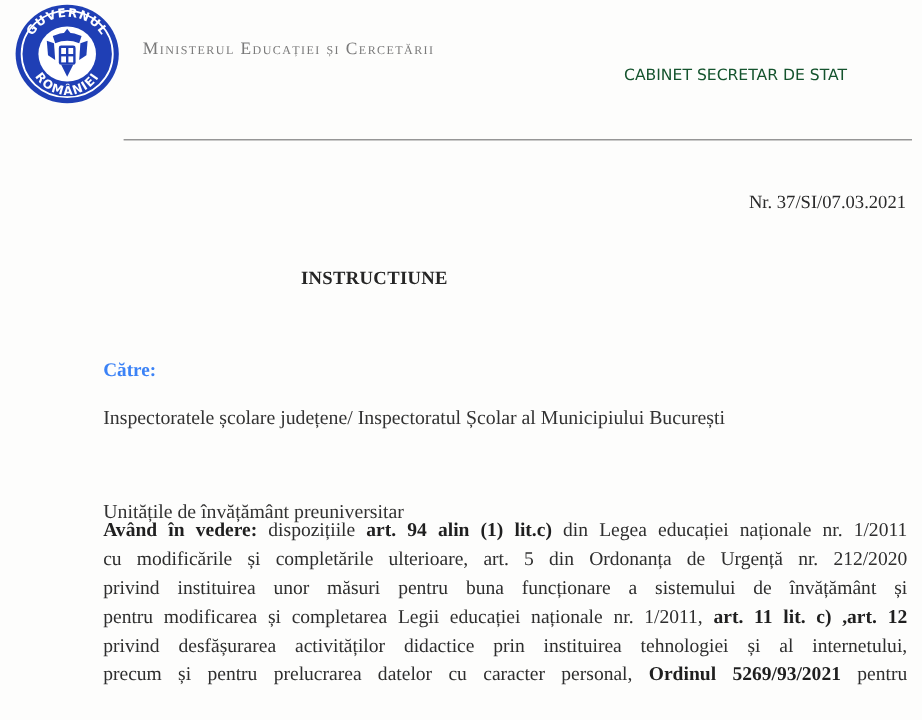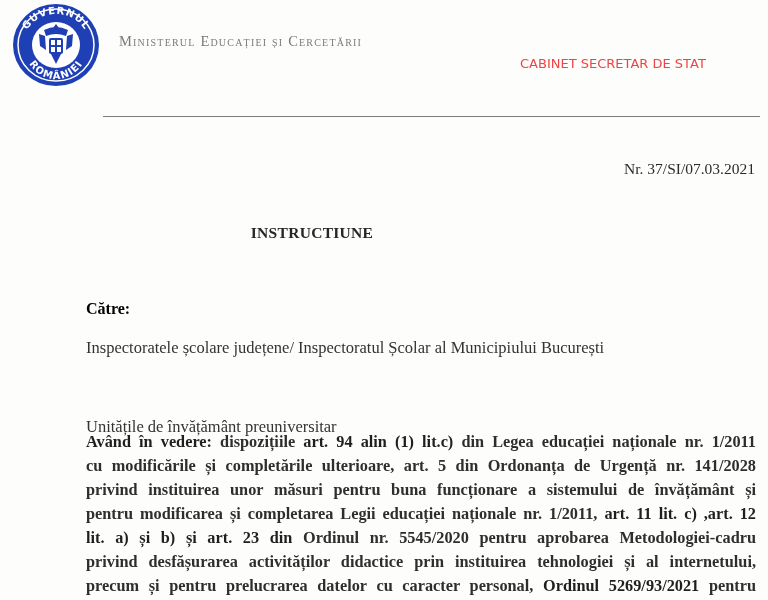--- a/index.html
+++ b/index.html
@@ -33,21 +33,21 @@
       font-variant: small-caps;
       white-space: nowrap;
       text-align: center;
     }
     .cabinet {
       position: absolute;
       left: 520px;
       top: 56px;
       font-family: "DejaVu Sans", sans-serif;
       font-size: 13px;
-      color: #ef4444;
+      color: #14532d;
       white-space: nowrap;
     }
     .rule {
       position: absolute;
       left: 103px;
       top: 116px;
       width: 657px;
       height: 1px;
       background: #7d7d7d;
     }
@@ -72,21 +72,21 @@
       color: #262626;
       letter-spacing: 0.3px;
     }
     .catre {
       position: absolute;
       left: 86px;
       top: 300px;
       font-family: "Liberation Serif", serif;
       font-size: 16px;
       font-weight: bold;
-      color: #000000;
+      color: #3b82f6;
     }
     .recipient {
       position: absolute;
       left: 86px;
       font-family: "Liberation Serif", serif;
       font-size: 16.5px;
       color: #333;
       white-space: nowrap;
     }
     .recipient.r1 { top: 338px; }
@@ -100,21 +100,20 @@
       font-size: 16.3px;
       line-height: 24px;
       color: #2e2e2e;
     }
     .body-line {
       display: block;
       white-space: nowrap;
       text-align: justify;
       text-align-last: justify;
       height: 24px;
-      font-weight: bold;
     }
     .body-line b { color: #1f1f1f; }
   </style>
 </head>
 <body>
 
 <div>
 
   <svg class="seal" viewBox="0 0 90 86">
     <ellipse cx="45" cy="43" rx="43" ry="41" fill="#1f3fb5"></ellipse>
@@ -152,21 +151,20 @@
 
   <div class="docnum">Nr. 37/SI/07.03.2021</div>
   <div class="title">INSTRUCTIUNE</div>
 
   <div class="catre">Către:</div>
   <div class="recipient r1">Inspectoratele școlare județene/ Inspectoratul Școlar al Municipiului București</div>
   <div class="recipient r2">Unitățile de învățământ preuniversitar</div>
 
   <div class="body-para" id="body-para">
       <span class="body-line"><b>Având în vedere:</b><span> dispozițiile </span><b>art. 94 alin (1) lit.c)</b><span> din Legea educației naționale nr. 1/2011</span></span>
-      <span class="body-line"><span>cu modificările și completările ulterioare, art. 5 din Ordonanța de Urgență nr.  141/2028</span></span>
+      <span class="body-line"><span>cu modificările și completările ulterioare, art. 5 din Ordonanța de Urgență nr.  212/2020</span></span>
       <span class="body-line"><span>privind instituirea unor măsuri pentru buna funcționare a sistemului de învățământ și</span></span>
       <span class="body-line"><span>pentru modificarea și completarea Legii educației naționale nr. 1/2011,  </span><b>art. 11 lit. c) ,art. 12</b></span>
-      <span class="body-line"><b>lit. a) și b) și art. 23 din</b><span>  Ordinul nr.  5545/2020 pentru aprobarea Metodologiei-cadru</span></span>
       <span class="body-line"><span>privind desfășurarea activităților didactice prin instituirea tehnologiei și al internetului,</span></span>
       <span class="body-line"><span>precum și pentru prelucrarea datelor cu caracter personal,  </span><b>Ordinul  5269/93/2021</b><span> pentru</span></span>
     </div>
 
 </div>
 
 </body></html>

